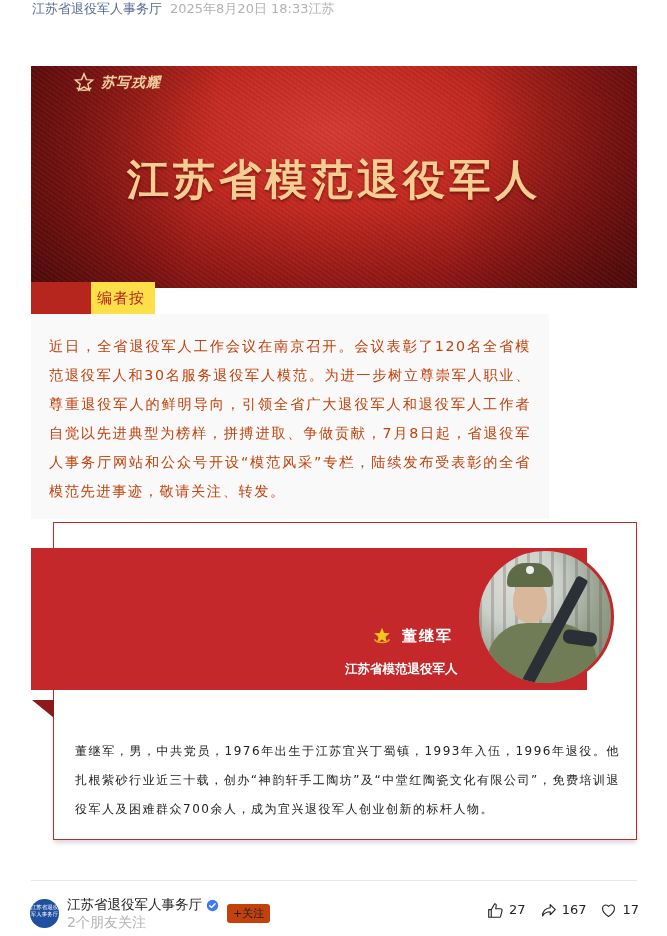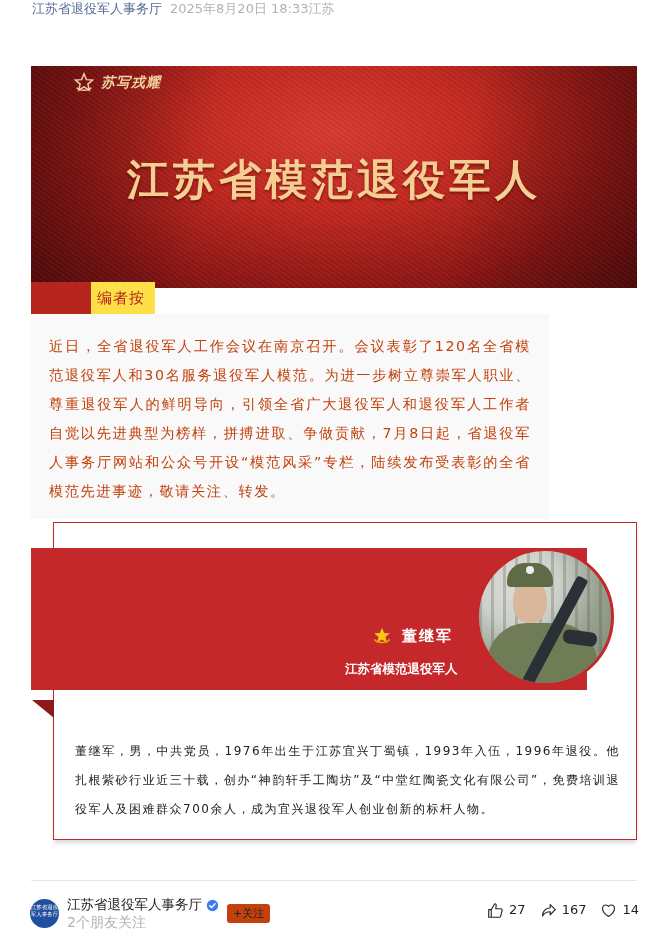--- a/index.html
+++ b/index.html
@@ -156,16 +156,16 @@
     <div class="action">
       <svg viewBox="0 0 20 20">
         <path d="M12 3l6 6-6 6v-3.5c-4 0-7 1.2-9 5 0-5 2.5-9 9-9.8z" fill="none" stroke="#222" stroke-width="1.3" stroke-linejoin="round"></path>
       </svg>
       <span>167</span>
     </div>
     <div class="action">
       <svg viewBox="0 0 20 20">
         <path d="M10 17s-7-4.3-7-9.3C3 5 5 3.5 7 3.5c1.4 0 2.4.8 3 1.8.6-1 1.6-1.8 3-1.8 2 0 4 1.5 4 4.2 0 5-7 9.3-7 9.3z" fill="none" stroke="#222" stroke-width="1.3" stroke-linejoin="round"></path>
       </svg>
-      <span>14</span>
+      <span>17</span>
     </div>
   </div>
 </div>
 
 </body></html>

